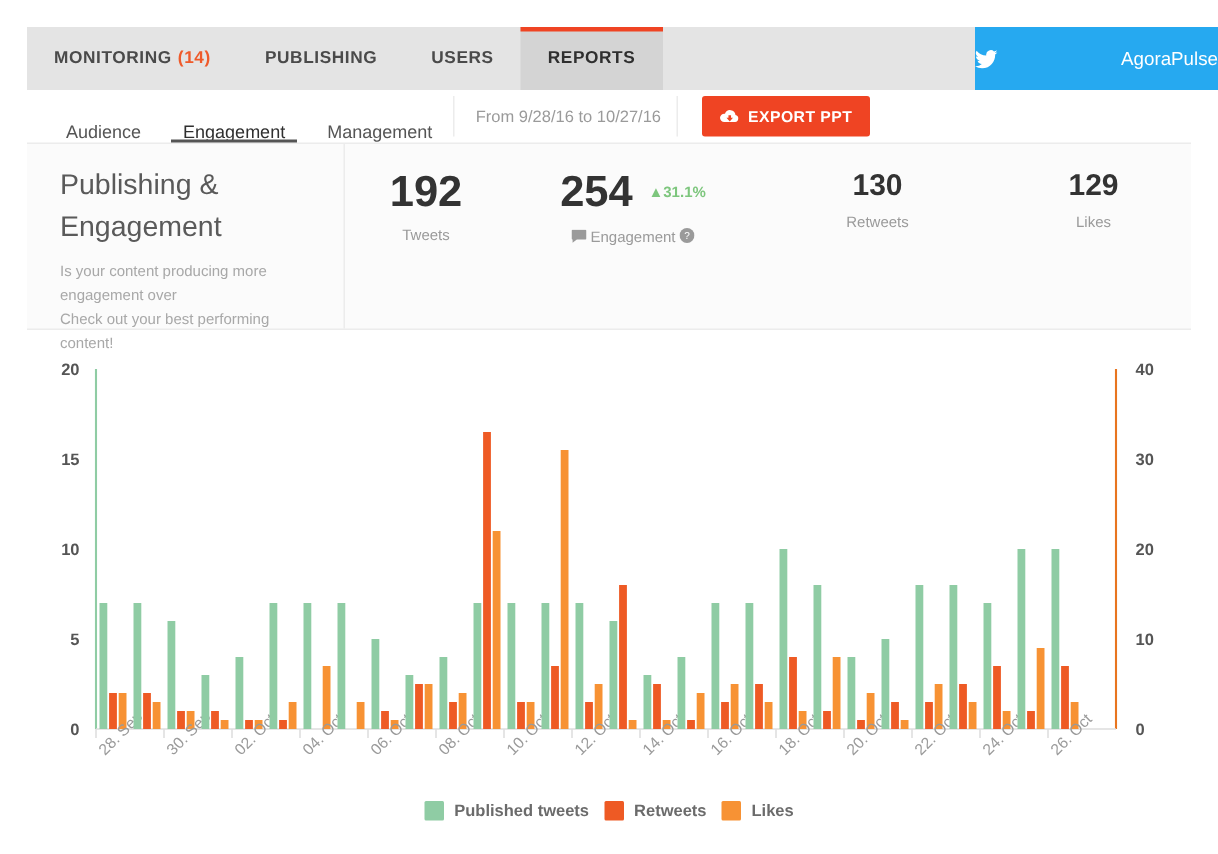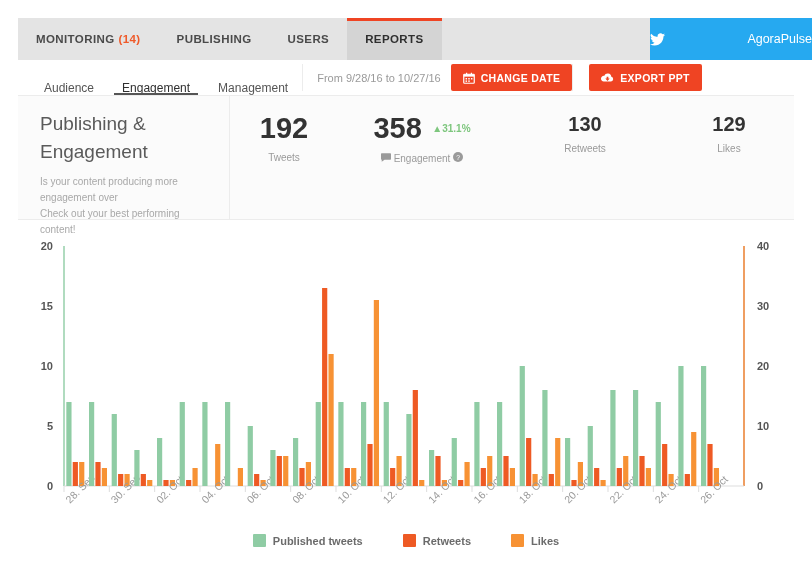--- a/index.html
+++ b/index.html
@@ -114,21 +114,21 @@
   .kpi-1 { width: 108px; }
   .kpi-2 { width: 168px; }
   .kpi-3 { width: 158px; }
   .kpi-4 { width: 130px; }
 
   
   .chart-wrap { position: absolute; left: 0; top: 228px; width: 812px; height: 341px; }
   .chart-svg { display: block; }
   .legend {
     position: absolute; left: 0; top: 306px; width: 812px;
-    display: flex; align-items: center; justify-content: center; gap: 40px;
+    display: flex; align-items: center; justify-content: center; gap: 10px;
   }
   .legend-item { display: flex; align-items: center; gap: 7px; cursor: pointer; }
   .legend-swatch { width: 13px; height: 13px; border-radius: 1px; }
   .legend-label { font-size: 11px; font-weight: bold; color: #6b6b6b; }
 </style>
 </head>
 <body>
 
 <div class="topnav">
   <div class="topnav-spacer-left"></div>
@@ -165,36 +165,20 @@
     </div>
     <div class="sub-tab active">
       <span>Engagement</span>
     </div>
     <div class="sub-tab">
       <span>Management</span>
     </div>
   </div>
   <div class="subnav-div"></div>
   <div class="date-range">From 9/28/16 to 10/27/16</div>
-  <div class="btn">
-    <span>
-      <svg width="12" height="12" viewBox="0 0 16 16">
-          <rect x="1" y="3" width="14" height="12" rx="1" fill="none" stroke="#fff" stroke-width="1.6"></rect>
-          <rect x="1" y="3" width="14" height="3.2" fill="#fff"></rect>
-          <rect x="4" y="1" width="1.6" height="3" fill="#fff"></rect>
-          <rect x="10.4" y="1" width="1.6" height="3" fill="#fff"></rect>
-          <rect x="3.4" y="8" width="2" height="2" fill="#fff"></rect>
-          <rect x="7" y="8" width="2" height="2" fill="#fff"></rect>
-          <rect x="10.6" y="8" width="2" height="2" fill="#fff"></rect>
-          <rect x="3.4" y="11.2" width="2" height="2" fill="#fff"></rect>
-          <rect x="7" y="11.2" width="2" height="2" fill="#fff"></rect>
-        </svg>
-    </span>
-    <span>CHANGE DATE</span>
-  </div>
   <div class="subnav-div"></div>
   <div class="subnav-right">
     <div class="btn">
       <span>
         <svg width="13" height="12" viewBox="0 0 18 14">
             <path fill="#fff" d="M14.3 5.2A5 5 0 0 0 4.6 4 3.9 3.9 0 0 0 0 7.8 3.9 3.9 0 0 0 3.9 11.7h10A3.3 3.3 0 0 0 14.3 5.2z"></path>
             <path fill="#ef4423" d="M7.8 5.4h2.4v2.4h1.8L9 11.1 6 7.8h1.8z"></path>
           </svg>
       </span>
       <span>EXPORT PPT</span>
@@ -213,21 +197,21 @@
       <div>Check out your best performing content!</div>
     </div>
   </div>
   <div class="kpis">
     <div class="kpi kpi-1">
       <div><span class="kpi-num">192</span></div>
       <div class="kpi-label">Tweets</div>
     </div>
     <div class="kpi kpi-2">
       <div>
-        <span class="kpi-num">358</span>
+        <span class="kpi-num">254</span>
         <span class="kpi-delta">▲<span>31.1%</span></span>
       </div>
       <div class="kpi-label">
         <span>
           <svg width="10" height="9" viewBox="0 0 14 12">
               <path fill="#9a9a9a" d="M1 0h12a1 1 0 0 1 1 1v7a1 1 0 0 1-1 1H5l-4 3V9H1a1 1 0 0 1-1-1V1a1 1 0 0 1 1-1z"></path>
             </svg>
         </span>
         <span>Engagement</span>
         <span>

